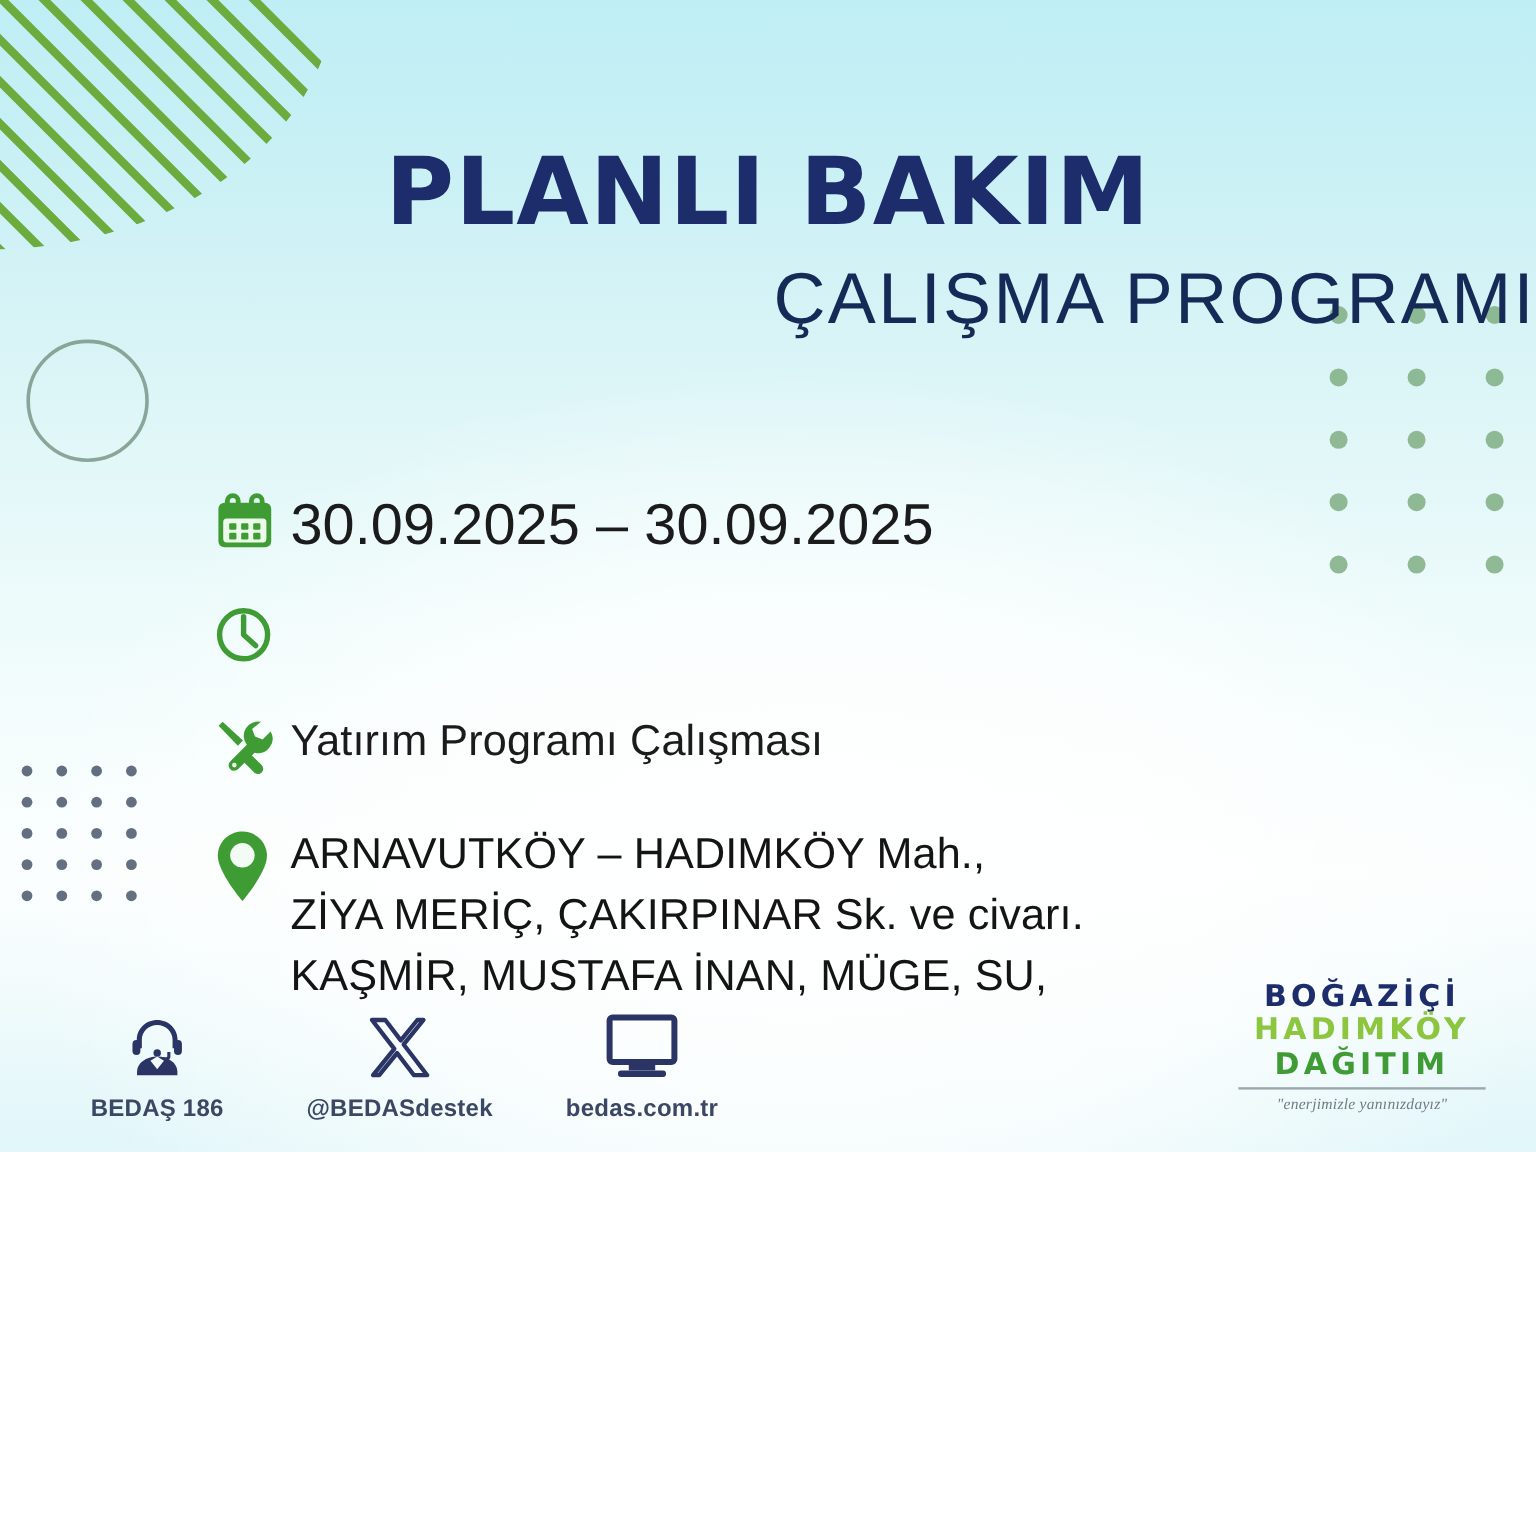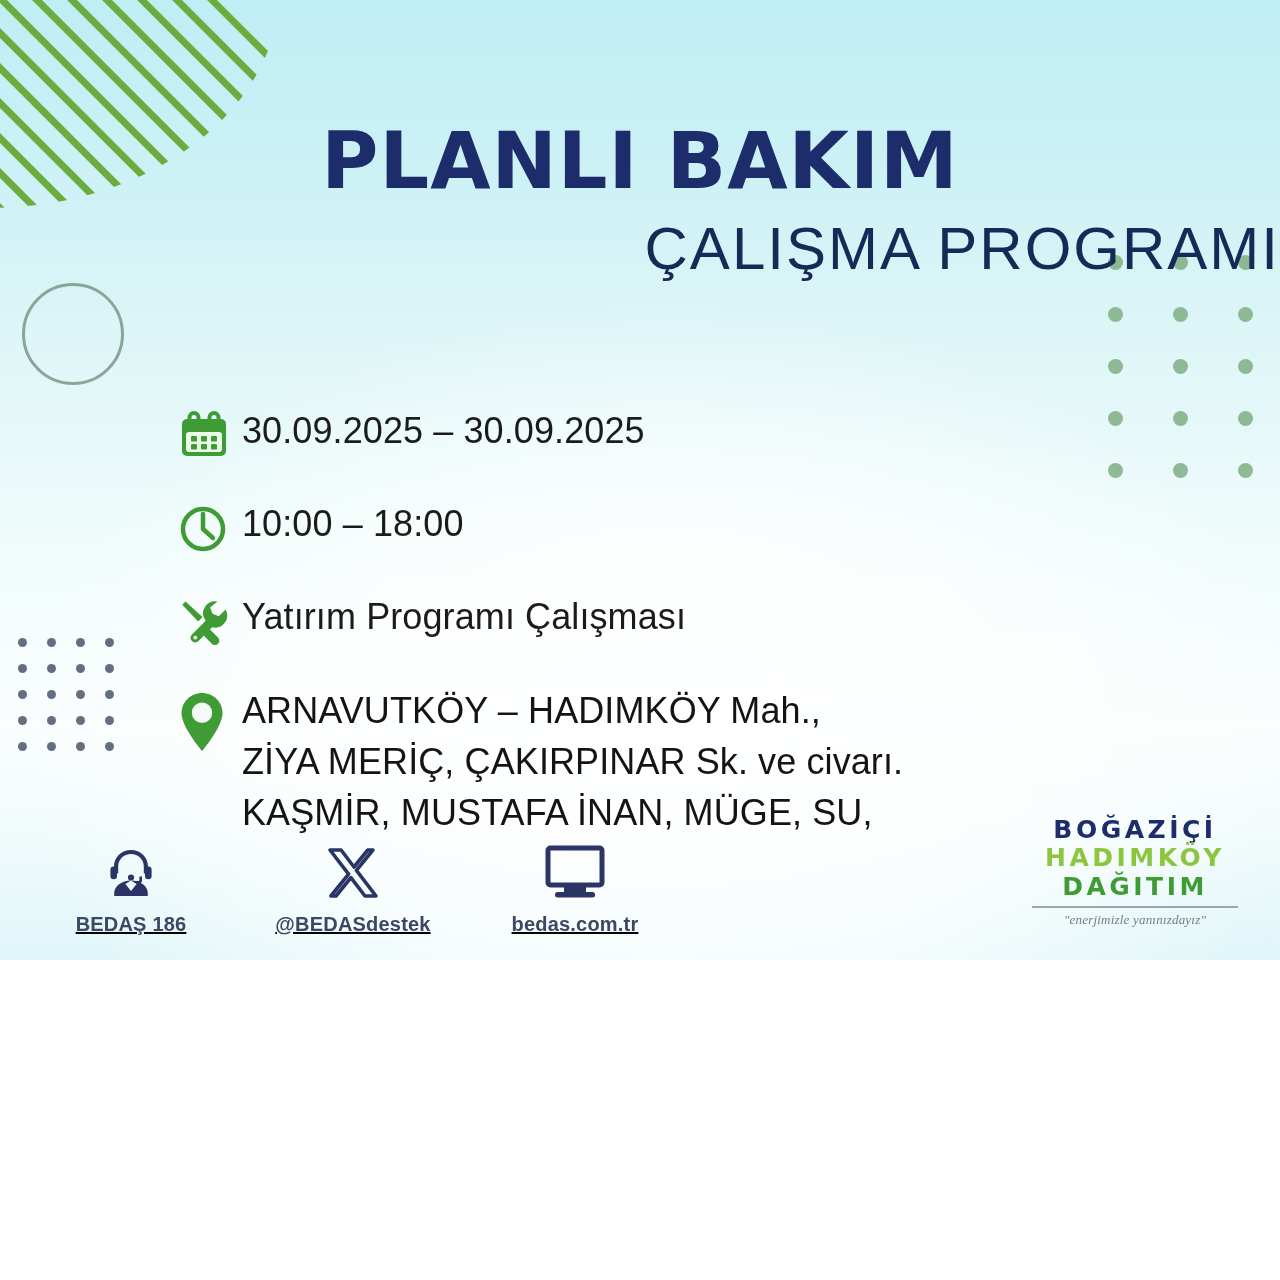--- a/index.html
+++ b/index.html
@@ -143,43 +143,42 @@
   }
   .info-text {
     font-family: "Liberation Sans", sans-serif;
     color: #1b1b1b;
     font-size: 37px;
     line-height: 1.18;
     padding-top: 4px;
     letter-spacing: 0.1px;
   }
   .row-date .info-text,
-  .row-time .info-text { font-size: 36px; }
+  .row-time .info-text { font-size: 48px; }
   .row-type .info-text  { font-size: 36px; }
 
   .row-location { margin-bottom: 0; }
   .row-location .info-icon { padding-top: 6px; }
   .address {
     font-size: 36px;
     line-height: 1.42;
     color: #141414;
     letter-spacing: 0.1px;
     padding-top: 0;
   }
   .address-line { display: block; white-space: nowrap; }
 
   
   .footer-contacts {
     position: absolute;
     left: 58px;
     bottom: 24px;
     display: flex;
     align-items: flex-end;
-    gap: 76px;
-    text-decoration: underline;
+    gap: 56px;
   }
   .contact {
     width: 146px;
     display: flex;
     flex-direction: column;
     align-items: center;
   }
   .contact-icon {
     height: 62px;
     display: flex;
@@ -326,21 +325,20 @@
       <span class="info-text">30.09.2025 – 30.09.2025</span>
     </div>
 
     <div class="info-row row-time">
       <span class="info-icon">
         <svg width="56" height="56" viewBox="0 0 56 56" aria-hidden="true">
           <circle cx="27" cy="28" r="20" fill="none" stroke="#3f9c35" stroke-width="4.5"></circle>
           <path d="M27 13 L27 28 L37 37" fill="none" stroke="#3f9c35" stroke-width="4.5" stroke-linecap="round" stroke-linejoin="round"></path>
         </svg>
       </span>
-      <span class="info-text">10:00 – 18:00</span>
     </div>
 
     <div class="info-row row-type">
       <span class="info-icon">
         <svg width="56" height="56" viewBox="0 0 56 56" aria-hidden="true">
           <g fill="#3f9c35">
             <path d="M41.5 7.5 a12 12 0 0 0 -11.8 19.2 L16 40.4 a4.6 4.6 0 1 0 6.5 6.5 L36.2 33.2 A12 12 0 0 0 49.5 15.5 L42.8 22.2 36.5 19.8 34.1 13.5 Z"></path>
             <circle cx="19.3" cy="43.6" r="1.9" fill="#eafbea"></circle>
             <path d="M9.5 7.5 L6.2 10.8 l16 16.6 4.3 -4.3 Z"></path>
             <path d="M31.5 33 l10.3 10.3 a4.4 4.4 0 1 1 -6.2 6.2 L25.3 39.2 Z"></path>

